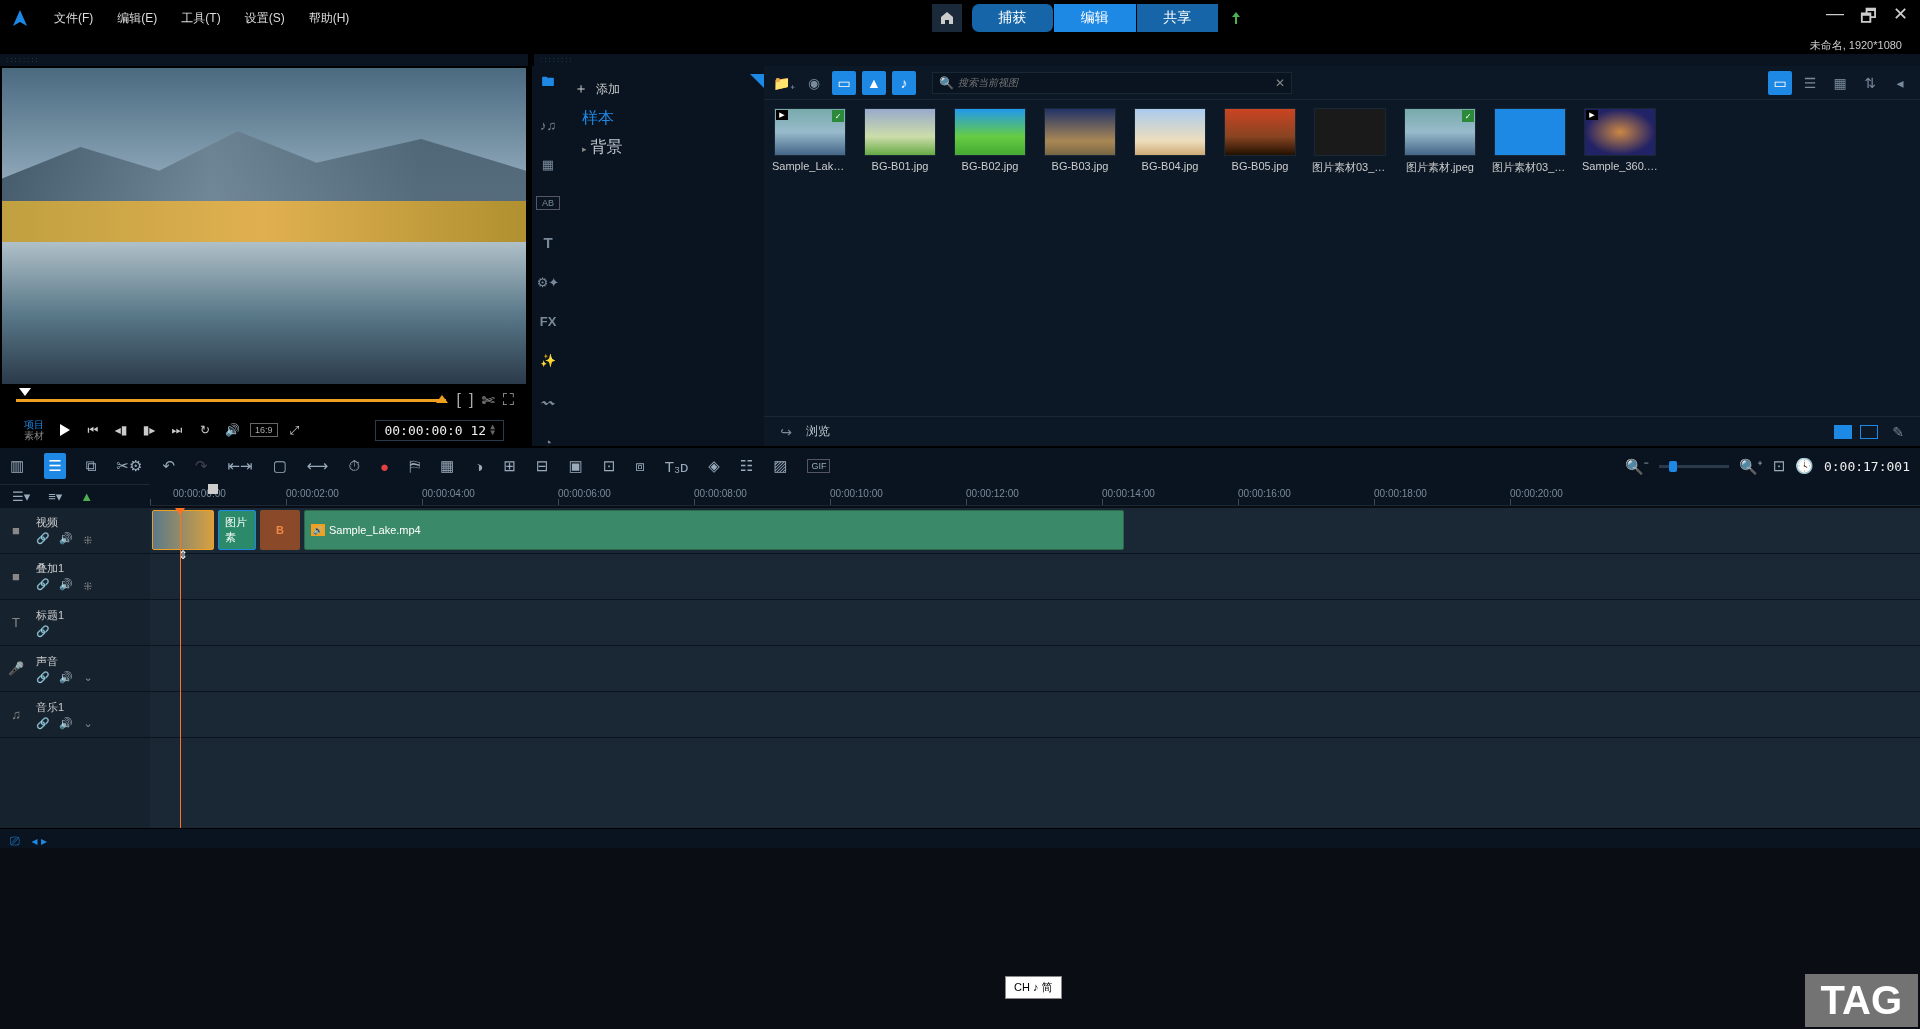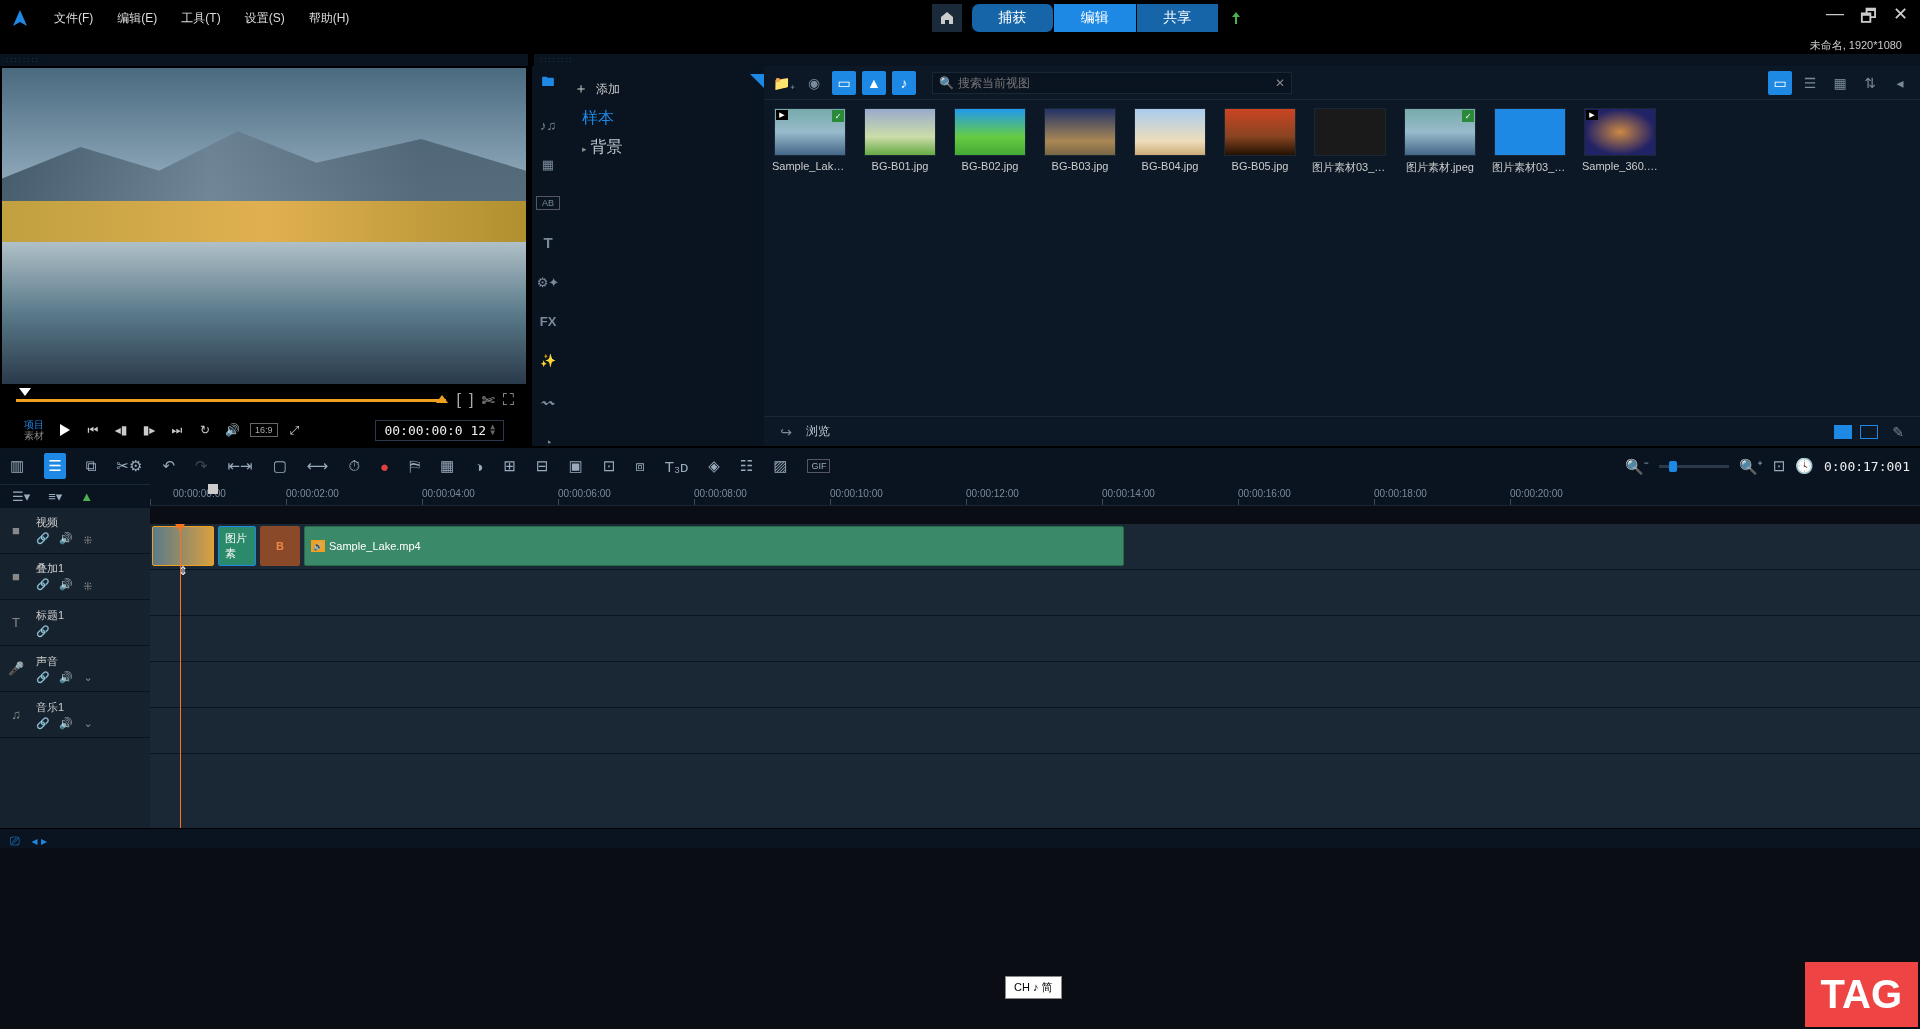--- a/index.html
+++ b/index.html
@@ -50,21 +50,21 @@
 .tree-header .plus { color: #ccc; margin-right: 8px; font-size: 14px; }
 .fav-triangle { position:absolute; right:0; top:0; width:0; height:0; border-left:14px solid transparent; border-top:14px solid #1e88e5; }
 .tree-item { padding: 4px 18px; cursor: pointer; font-size: 16px; }
 .tree-item.active { color: #1e88e5; }
 .tree-item.child::before { content: "▸"; font-size: 9px; margin-right: 4px; color: #888; }
 .lib-browser { flex: 1; display: flex; flex-direction: column; background: #0c1826; }
 .lib-toolbar { height: 34px; display: flex; align-items: center; padding: 0 8px; gap: 6px; border-bottom: 1px solid #1a2836; }
 .tb-icon { width: 24px; height: 24px; display: flex; align-items: center; justify-content: center; cursor: pointer; color: #7a8a9a; font-size: 14px; }
 .tb-icon.bluebox { background: #1e88e5; color: #fff; border-radius:2px; }
 .search-box { flex: 1; max-width: 360px; background: #0a1420; border: 1px solid #1a2836; height: 22px; display: flex; align-items: center; padding: 0 6px; margin: 0 10px; }
-.search-box input { flex: 1; background: transparent; border: 0; color: #7a8a9a; outline: none; font-size:12px; }
+.search-box input { flex: 1; background: transparent; border: 0; color: #7a8a9a; font-style: italic; outline: none; font-size:10px; }
 .search-clear { color: #888; cursor: pointer; }
 .thumbs { flex: 1; display: flex; flex-wrap: wrap; align-content: flex-start; padding: 8px; gap: 14px; overflow:auto; }
 .thumb { width: 76px; display: flex; flex-direction: column; align-items: center; }
 .thumb-img { width: 72px; height: 48px; border: 1px solid #1a2836; position: relative; }
 .thumb-label { font-size: 11px; color: #ccc; margin-top: 4px; white-space: nowrap; overflow: hidden; text-overflow: ellipsis; max-width: 76px; }
 .checkmark { position: absolute; top: 1px; right: 1px; width: 12px; height: 12px; background: #2a8a3a; color:#fff; font-size:8px; display:flex; align-items:center; justify-content:center; }
 .cam-badge { position:absolute; top:1px; left:1px; width:12px; height:10px; background:#000; color:#fff; font-size:7px; display:flex; align-items:center; justify-content:center; }
 .lib-footer { height: 30px; border-top: 1px solid #1a2836; display: flex; align-items: center; padding: 0 10px; gap: 8px; }
 .footer-spacer { flex: 1; }
 .footer-box { width: 18px; height: 14px; border: 1px solid #1e88e5; background: #1e88e5; }
@@ -87,41 +87,41 @@
 .timeline-area { flex: 1; display: flex; height: 320px; overflow:hidden; }
 .track-headers { width: 150px; background: #16222e; }
 .track { height: 46px; border-bottom: 1px solid #0a1420; display: flex; align-items: center; padding: 0 6px; gap: 10px; }
 .track.video { height: 46px; }
 .track-type-icon { width: 20px; text-align: center; color: #888; font-size: 13px; }
 .track-info { display: flex; flex-direction: column; gap: 2px; }
 .track-name { font-size: 11px; color: #ccc; }
 .track-icons { display: flex; gap: 10px; font-size: 11px; color: #888; }
 .track-icons span { cursor: pointer; }
 
-.timeline-canvas { flex: 1; background: #1a2836; position: relative; overflow-x:auto; overflow-y:hidden;margin-top:16px; }
+.timeline-canvas { flex: 1; background: #1a2836; position: relative; overflow-x:auto; overflow-y:hidden; }
 .ruler { height: 22px; background: #0a1420; position: relative; border-bottom: 1px solid #1a2836; }
 .ruler-tick { position: absolute; top: 4px; font-size: 10px; color: #7a8a9a; }
 .tick-mark { position:absolute; bottom:0; width:1px; height:6px; background:#3a4a5a; }
 .clip-row { height: 46px; border-bottom: 1px solid #0a1420; position: relative; }
 .clip { position: absolute; top: 2px; height: 40px; border-radius: 2px; display: flex; align-items: center; font-size: 11px; padding: 0 6px; overflow: hidden; }
 .clip.img1 { left: 2px; width: 62px; background: linear-gradient(to right, #5a7a8a, #d8a040); border:1px solid #f0a020; }
 .clip.img2 { left: 68px; width: 38px; background: #2a8a6a; border:1px solid #1e88e5; color:#fff; }
 .clip.img3 { left: 110px; width: 40px; background: #8a4a2a; }
 .clip.video { left: 154px; width: 820px; background: #3a8a6a; border:1px solid #2a6a4a; color:#fff; }
 .clip .snd-icon { width:14px; height:12px; background:#f0a020; font-size:8px; display:flex; align-items:center; justify-content:center; margin-right:4px; }
 .playhead { position: absolute; top: 0; bottom: 0; width: 1px; background: #ff7020; left: 30px; z-index: 5; }
 .playhead::before { content:""; position:absolute; top:0; left:-5px; width:0; height:0; border-left:5px solid transparent; border-right:5px solid transparent; border-top:7px solid #ff7020; }
 .insert-cursor { position:absolute; left:28px; top:40px; color:#fff; font-size:12px; }
 
 .ime-badge { position: absolute; bottom: 30px; left: 1005px; background: #fff; color: #000; font-size: 11px; padding: 3px 8px; border: 1px solid #888; }
 .watermark { position: absolute; bottom: 2px; right: 2px; display:flex; align-items:center; }
 .wm-text { background: #fff; padding: 4px 8px; text-align: center; }
 .wm-text .cn { color: #e03020; font-size: 28px; font-weight: bold; letter-spacing:2px; }
 .wm-text .url { color: #1070d0; font-size: 14px; }
-.wm-tag { background: #ef4444; color: #fff; font-size: 40px; font-weight: bold; padding: 10px 16px; font-family: Arial; }
+.wm-tag { background: #737373; color: #fff; font-size: 40px; font-weight: bold; padding: 4px 16px; font-family: Arial; }
 
 .statusbar { height: 20px; background: #0a1420; display: flex; align-items: end; padding: 0 10px; gap: 12px; color: #1e88e5; border-top:1px solid #000; }
 </style>
 </head>
 <body>
 
 <div class="topbar">
   <div class="logo">
     <svg width="20" height="20" viewBox="0 0 20 20">
         <path d="M10 2 L17 18 L10 14 L3 18 Z" fill="#1e88e5"></path>

